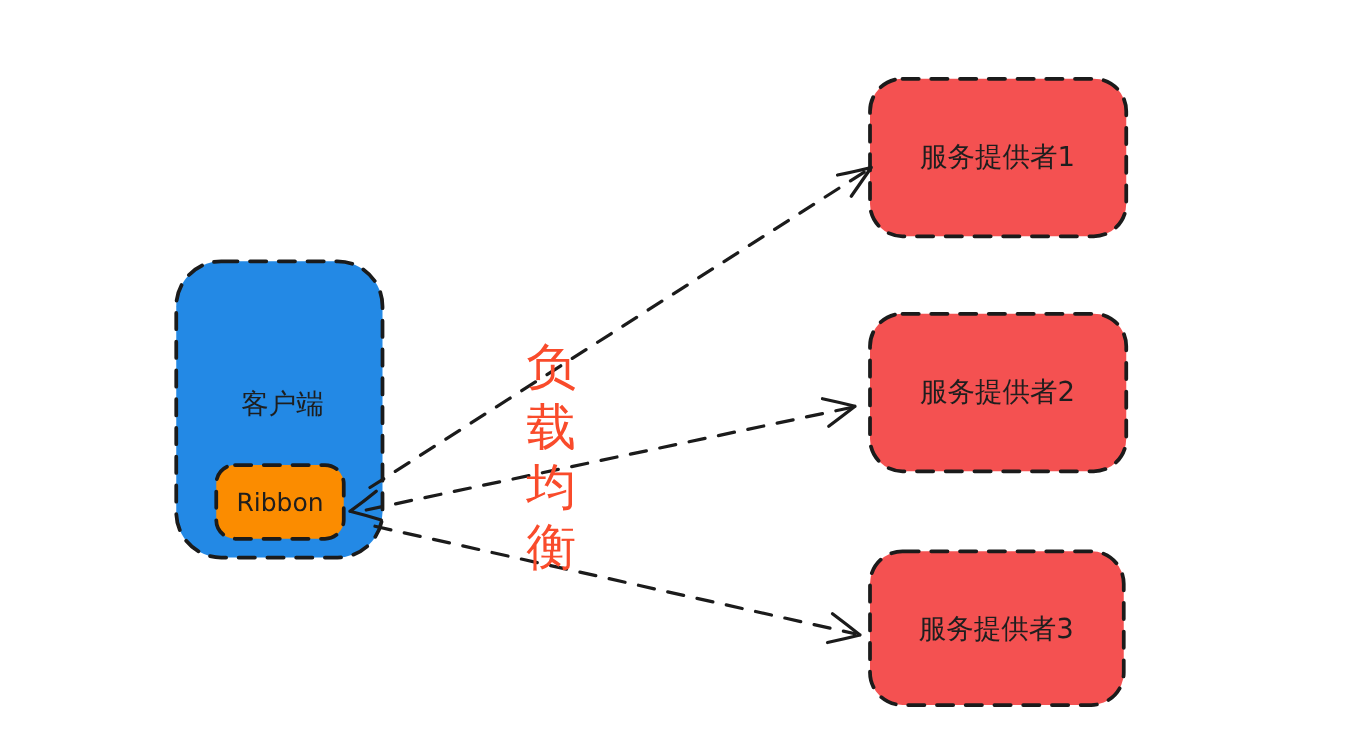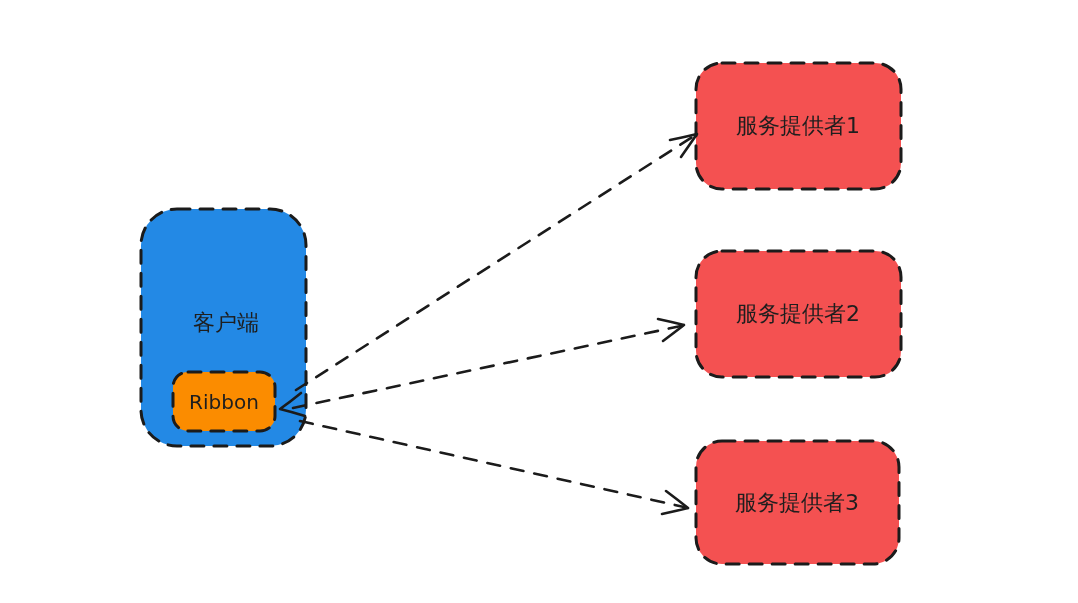--- a/index.html
+++ b/index.html
@@ -69,14 +69,15 @@
     <path class="arrow-head" d="M681 157 Q690 144 697 134 M670 140 Q685 137 697 134"></path>
 
     <path class="edge-line" d="M293 408 L681 326"></path>
     <path class="arrow-head" d="M663 341 Q675 332 684 325 M658 319 Q672 322 684 325"></path>
     <path class="arrow-head" d="M301 393 Q290 402 280 409 M305 416 Q292 412 280 409"></path>
 
     <path class="edge-line" d="M300 421 L684 507"></path>
     <path class="arrow-head" d="M662 514 Q676 511 688 508 M666 491 Q678 500 688 508"></path>
   </svg>
 
+  <div id="load-balance-label">负载均衡</div>
 
 </div>
 
 </body></html>

